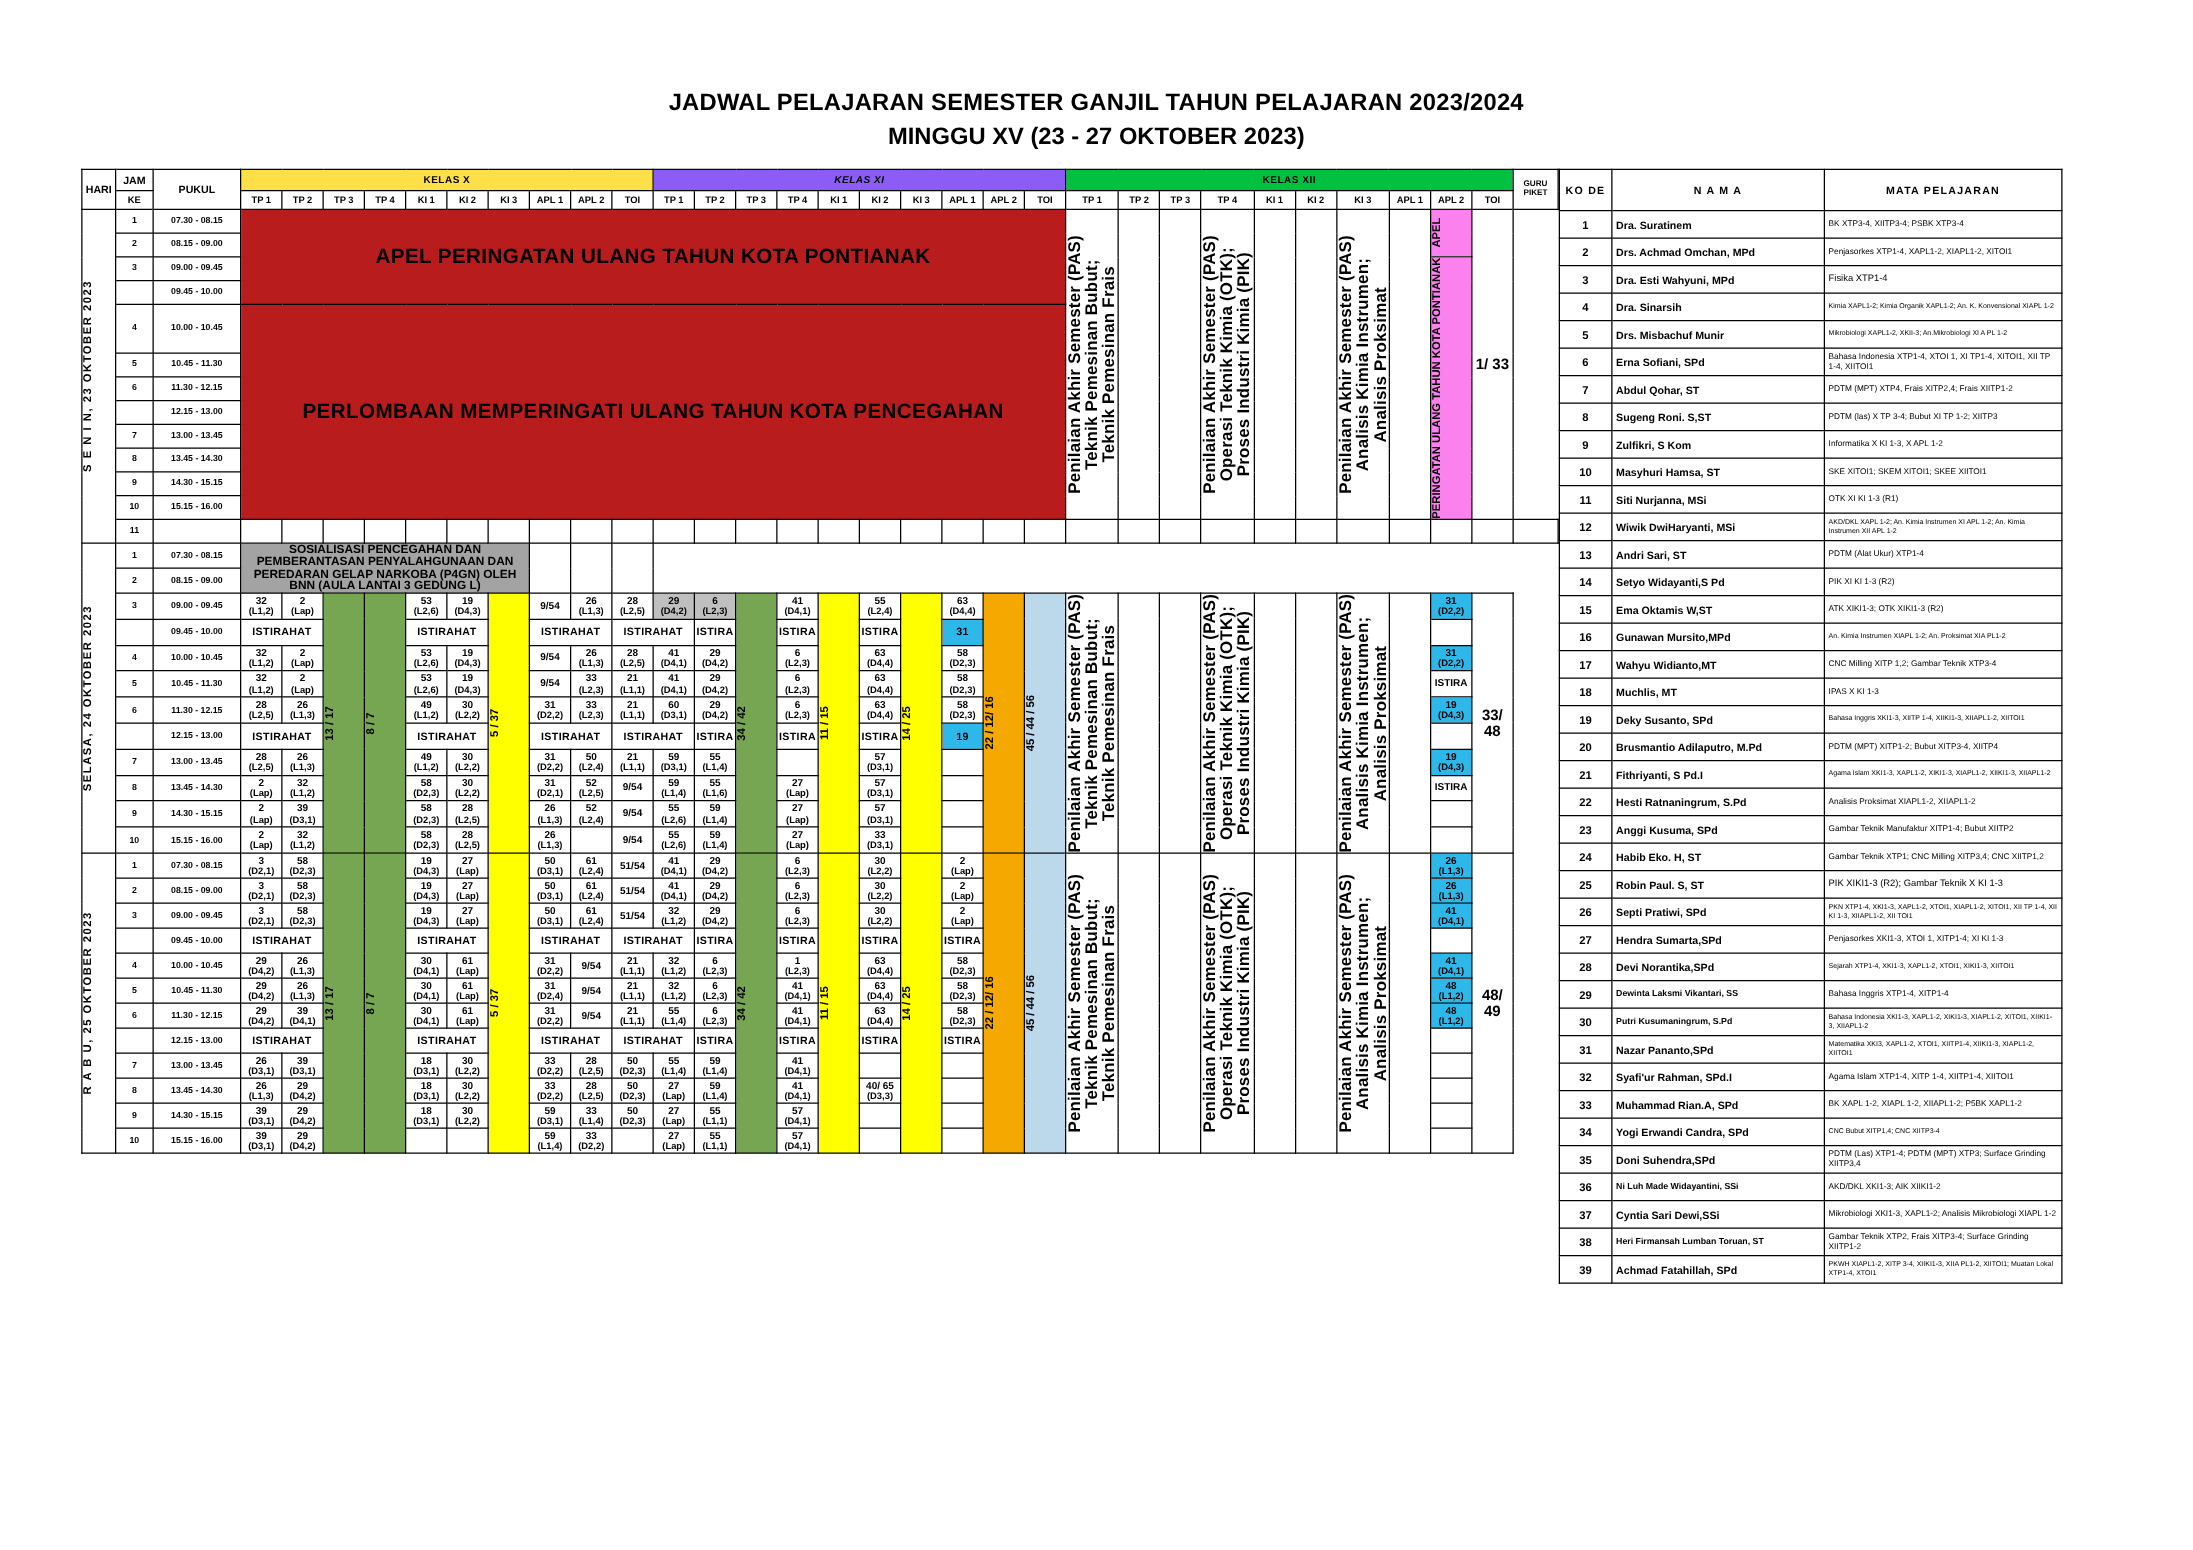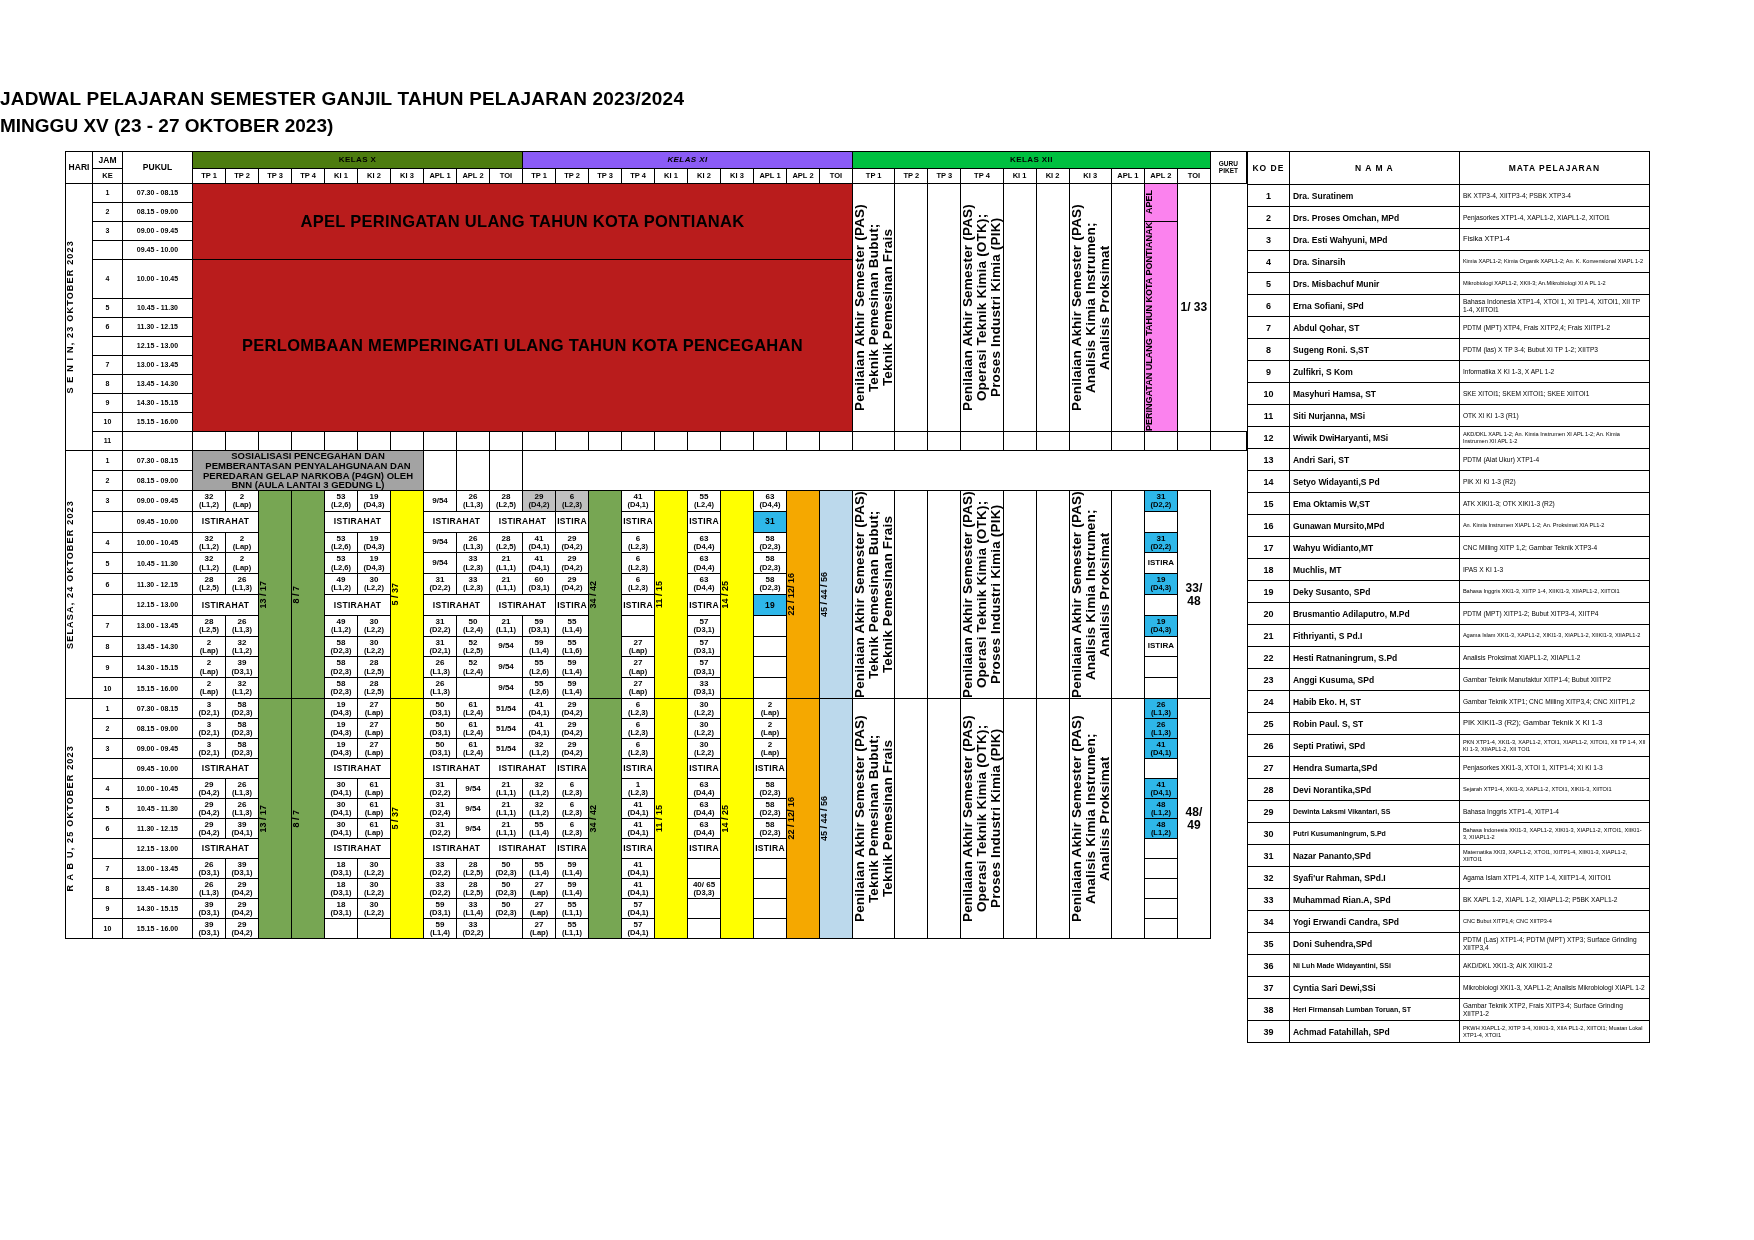--- a/index.html
+++ b/index.html
@@ -3,41 +3,41 @@
 <meta charset="utf-8">
 <style>
   html,body{margin:0;padding:0;background:#ffffff;}
   body{
     width:1754px;height:1240px;
     font-family:"Liberation Sans", sans-serif;
     color:#000;
     -webkit-font-smoothing:none;
   }
   .page{position:relative;width:1754px;height:1240px;box-sizing:border-box;}
-  .titles{text-align:left;padding-top:72px;margin-top:16px;}
+  .titles{text-align:center;padding-top:72px;}
   .t1{font-size:19px;font-weight:bold;letter-spacing:.2px;}
   .t2{font-size:19px;font-weight:bold;margin-top:5px;}
 
   table.sched{
     border-collapse:collapse;
     table-layout:fixed;
     margin:14px 0 0 65px;
     font-size:8px;
   }
   table.sched td, table.sched th{
     border:1px solid #000;
     padding:0;
     text-align:center;
     vertical-align:middle;
     overflow:hidden;
     line-height:1.02;
   }
   .hdr{font-weight:bold;font-size:8.5px;}
   .hdr-band{font-weight:bold;font-size:8px;letter-spacing:.4px;}
-  .yellowb{background:#4d7c0f;}
+  .yellowb{background:#fde047;}
   .cyanb{background:#8b5cf6;font-style:italic;}
   .greenb{background:#00c040;}
   .sub{font-weight:bold;font-size:7.5px;}
 
   .vert{
     writing-mode:vertical-rl;
     transform:rotate(180deg);
     white-space:nowrap;
   }
   .daycell{font-weight:bold;font-size:9px;letter-spacing:1.2px;}
@@ -744,21 +744,21 @@
       </tr>
     </thead>
     <tbody id="guru-body">
           <tr style="height: 22px;">
             <td class="g-kode">1</td>
             <td class="g-nama">Dra. Suratinem</td>
             <td class="g-mapel s">BK  XTP3-4, XIITP3-4; PSBK  XTP3-4</td>
           </tr>
           <tr style="height: 22px;">
             <td class="g-kode">2</td>
-            <td class="g-nama">Drs. Proses Omchan, MPd</td>
+            <td class="g-nama">Drs. Achmad Omchan, MPd</td>
             <td class="g-mapel s">Penjasorkes  XTP1-4, XAPL1-2, XIAPL1-2, XITOI1</td>
           </tr>
           <tr style="height: 22px;">
             <td class="g-kode">3</td>
             <td class="g-nama">Dra. Esti Wahyuni, MPd</td>
             <td class="g-mapel">Fisika XTP1-4</td>
           </tr>
           <tr style="height: 22px;">
             <td class="g-kode">4</td>
             <td class="g-nama">Dra. Sinarsih</td>

